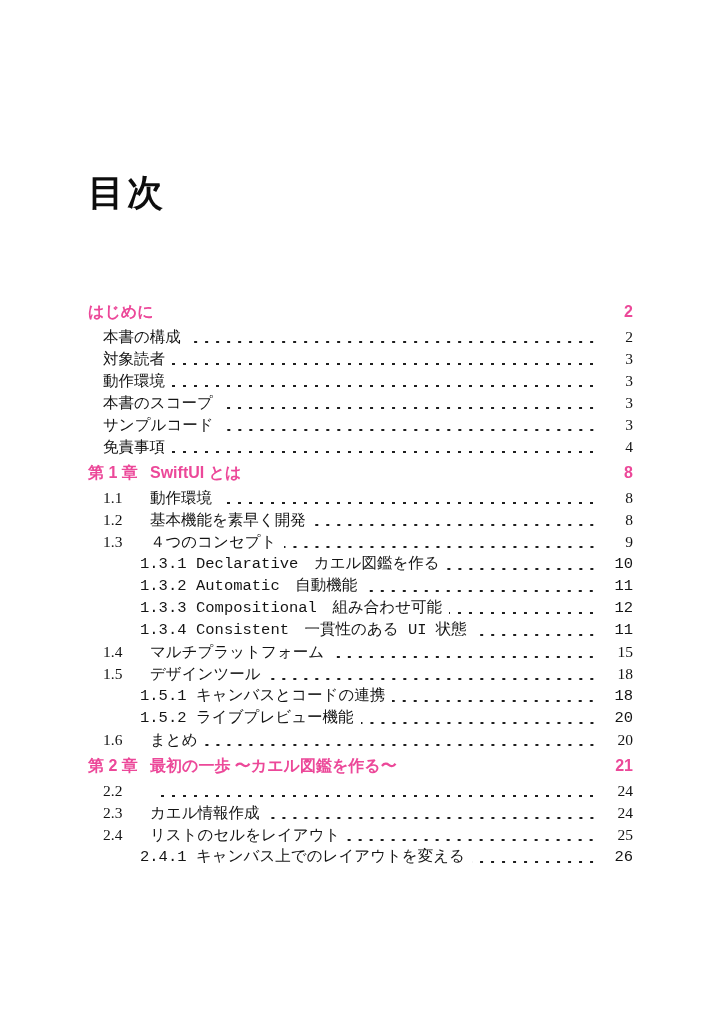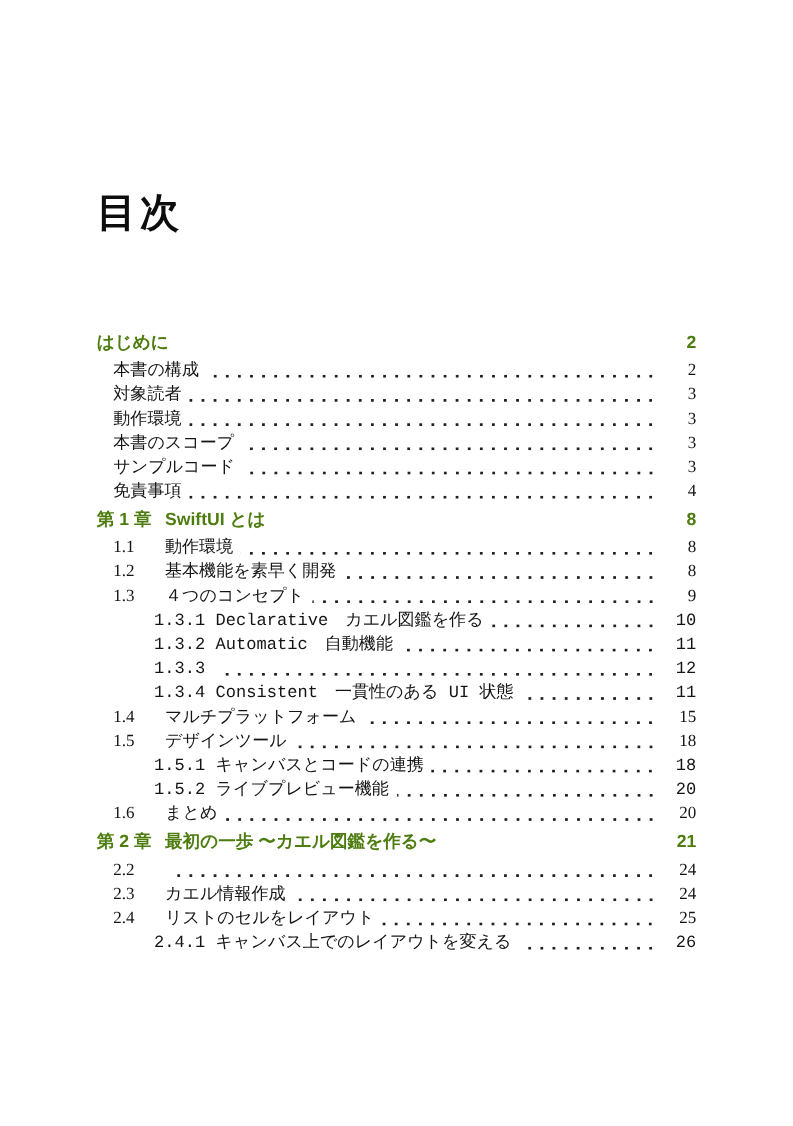--- a/index.html
+++ b/index.html
@@ -26,21 +26,21 @@
   .toc-section + .toc-section { margin-top: 4px; }
 
   .sec-head {
     display: flex;
     align-items: flex-end;
     line-height: 22px;
     margin-bottom: 3px;
     font-family: "Liberation Sans", "DejaVu Sans", sans-serif;
     font-weight: 700;
     font-size: 16px;
-    color: #4d7c0f;
+    color: #ec4899;
     cursor: default;
   }
   .sec-prefix { width: 62px; flex: 0 0 auto; }
   .sec-title { flex: 0 1 auto; white-space: nowrap; }
   .sec-spacer { flex: 1 1 auto; }
   .sec-pg { flex: 0 0 auto; min-width: 22px; text-align: right; }
 
   .row {
     display: flex;
     align-items: center;
@@ -151,20 +151,21 @@
           <span class="pg">10</span>
         </div>
         <div class="row lvl2">
           <span class="num">1.3.2</span>
           <span class="lbl">Automatic　自動機能</span>
           <span class="dots"></span>
           <span class="pg">11</span>
         </div>
         <div class="row lvl2">
           <span class="num">1.3.3</span>
+          <span class="lbl">Compositional　組み合わせ可能</span>
           <span class="dots"></span>
           <span class="pg">12</span>
         </div>
         <div class="row lvl2">
           <span class="num">1.3.4</span>
           <span class="lbl">Consistent　一貫性のある UI 状態</span>
           <span class="dots"></span>
           <span class="pg">11</span>
         </div>
         <div class="row lvl1">

